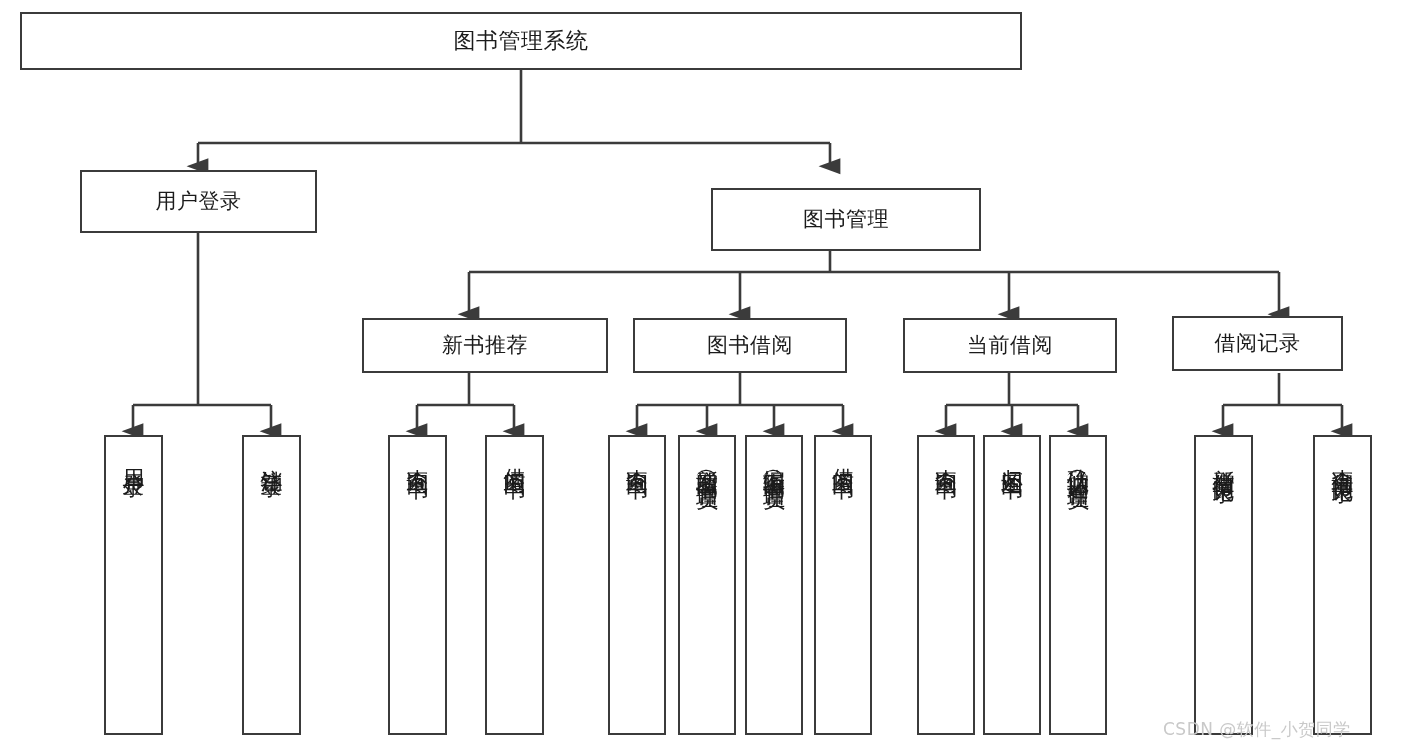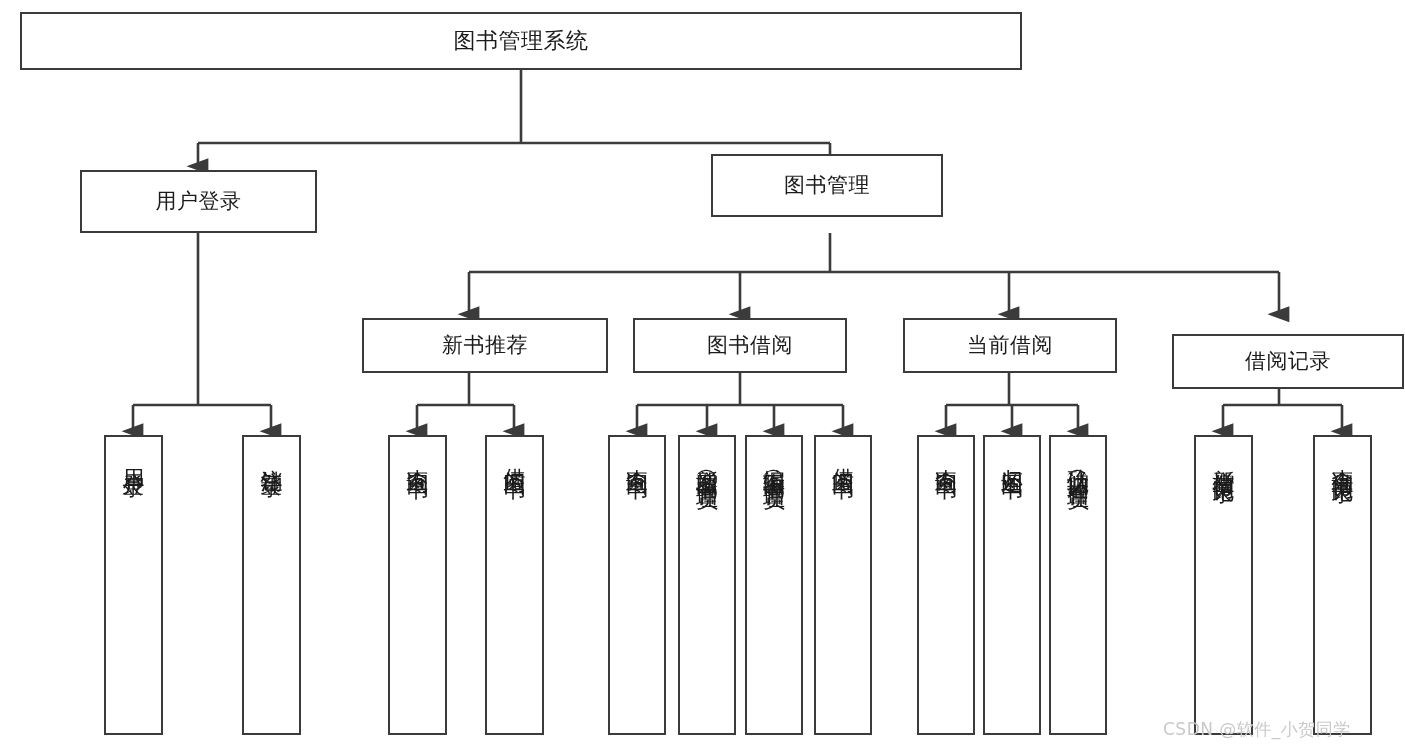--- a/index.html
+++ b/index.html
@@ -121,34 +121,34 @@
     </g>
   </svg>
 
   <div class="node root" style="left: 20px; top: 12px; width: 1002px; height: 58px;">
     <span class="node-label">图书管理系统</span>
   </div>
 
   <div class="node" style="left: 80px; top: 170px; width: 237px; height: 63px;">
     <span class="node-label">用户登录</span>
   </div>
-  <div class="node" style="left: 711px; top: 154px; width: 232px; height: 63px;">
+  <div class="node" style="left: 711px; top: 188px; width: 270px; height: 63px;">
     <span class="node-label">图书管理</span>
   </div>
 
   <div class="node" style="left: 362px; top: 318px; width: 246px; height: 55px;">
     <span class="node-label">新书推荐</span>
   </div>
   <div class="node" style="left: 633px; top: 318px; width: 214px; height: 55px; padding-left: 20px;">
     <span class="node-label">图书借阅</span>
   </div>
   <div class="node" style="left: 903px; top: 318px; width: 214px; height: 55px; justify-content: center;">
     <span class="node-label">当前借阅</span>
   </div>
-  <div class="node" style="left: 1172px; top: 334px; width: 232px; height: 55px;">
+  <div class="node" style="left: 1172px; top: 316px; width: 171px; height: 55px;">
     <span class="node-label">借阅记录</span>
   </div>
 
   <div class="node vertical" style="left: 104px; top: 435px; width: 59px; height: 300px;">
     <span class="node-label">用户登录</span>
   </div>
   <div class="node vertical" style="left: 242px; top: 435px; width: 59px; height: 300px;">
     <span class="node-label">注销登录</span>
   </div>
   <div class="node vertical" style="left: 388px; top: 435px; width: 59px; height: 300px;">

